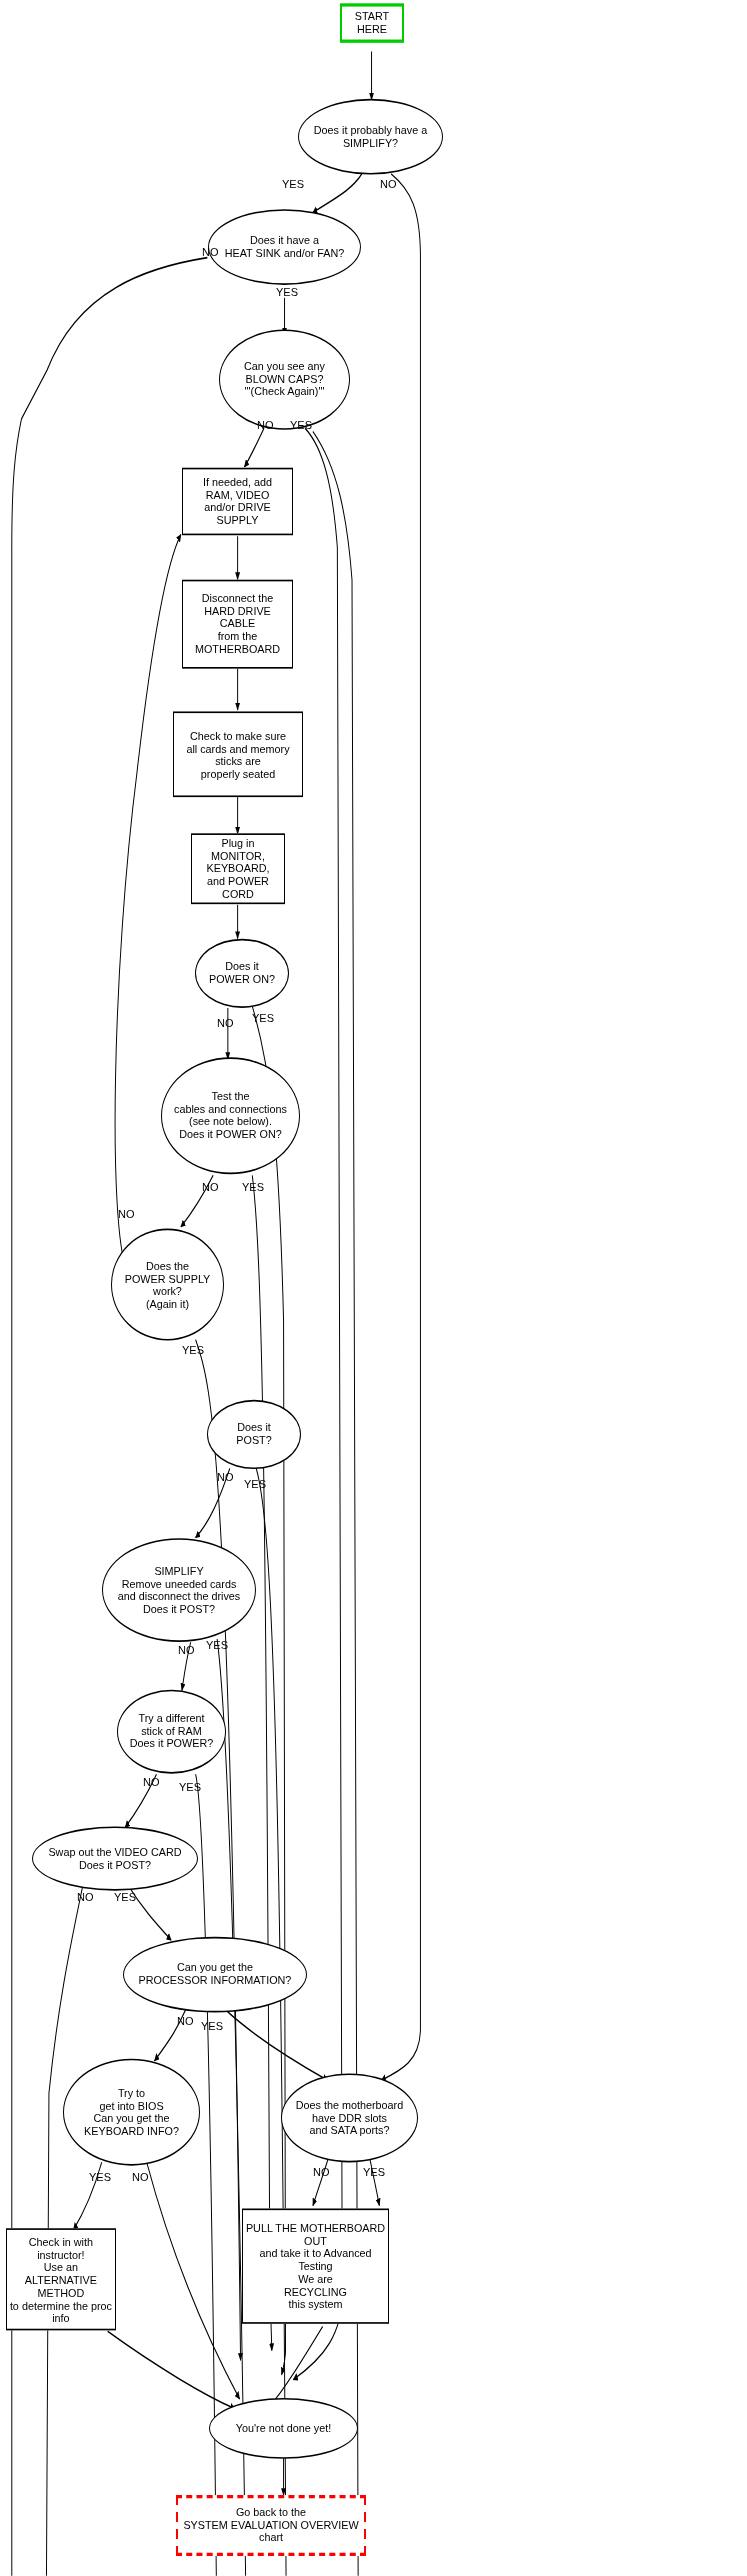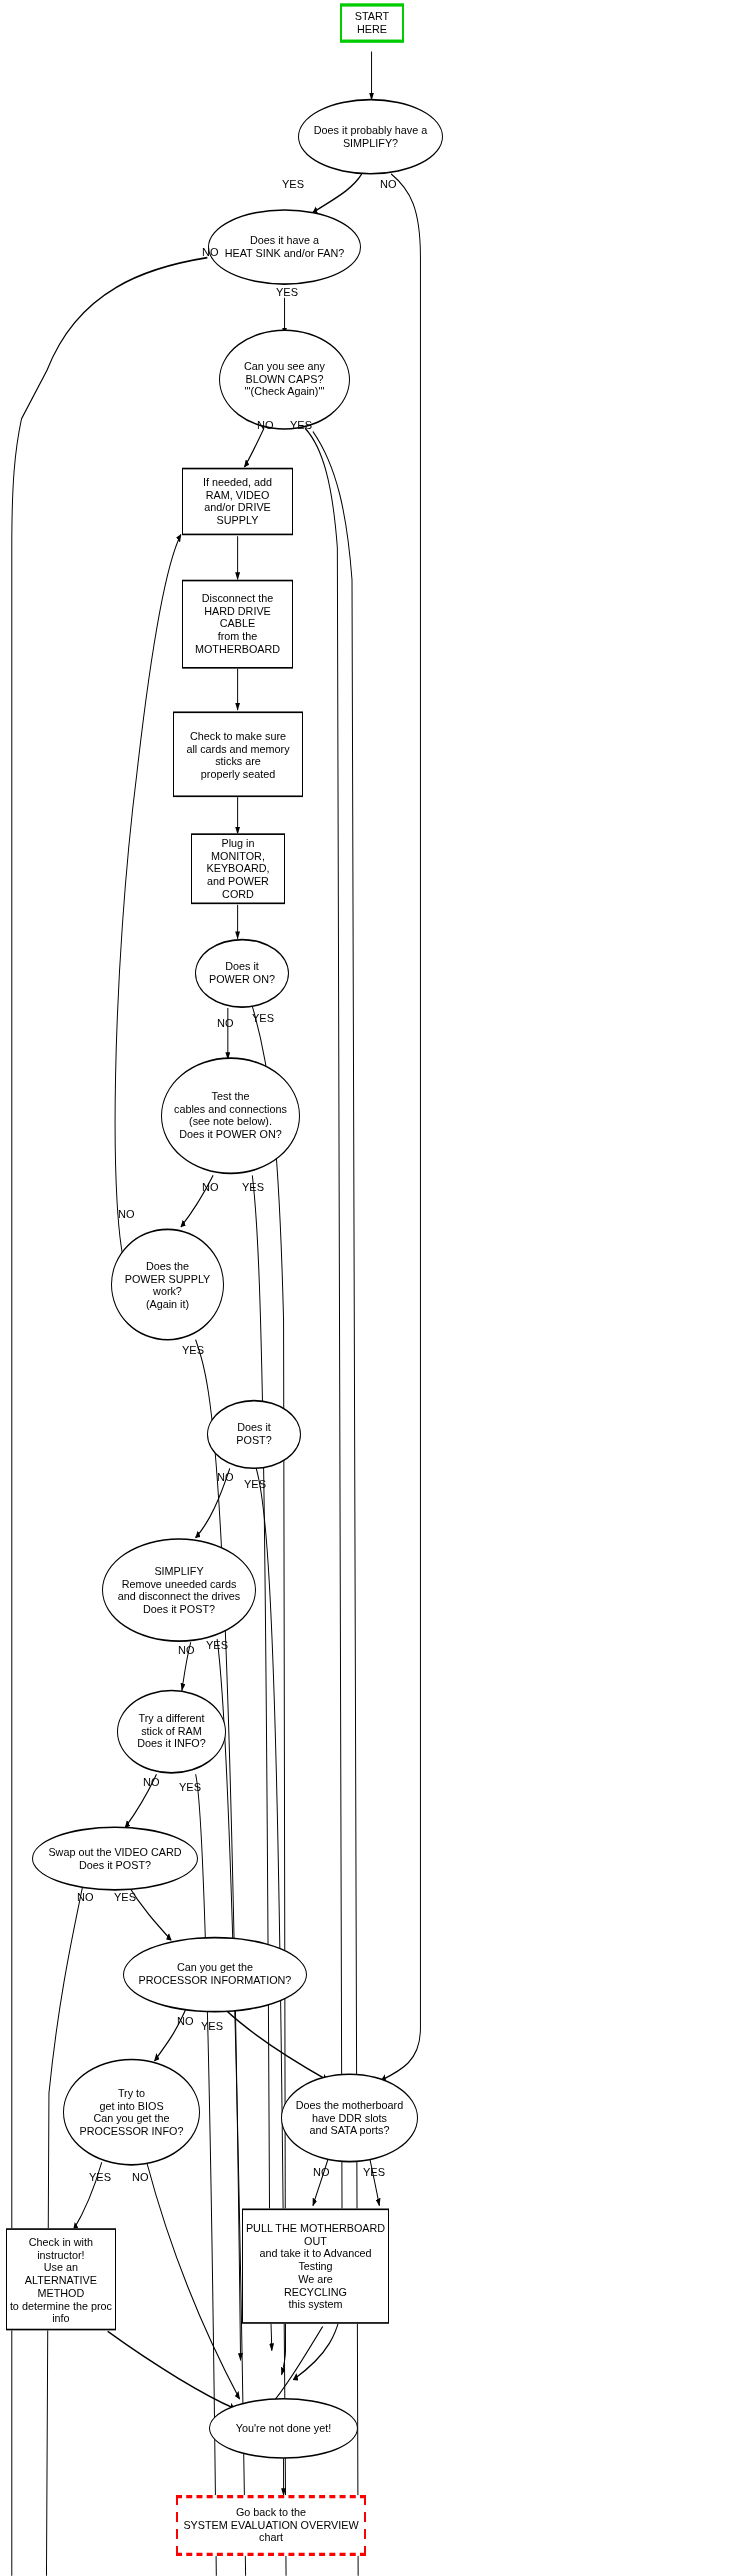--- a/index.html
+++ b/index.html
@@ -216,38 +216,38 @@
   <div class="node ellipse" style="left:102px; top:934px; width:154px; height:63px;">
     <span class="nlabel">SIMPLIFY
 Remove uneeded cards
 and disconnect the drives
 Does it POST?</span>
   </div>
 
   <div class="node ellipse" style="left:117px; top:1026px; width:109px; height:51px;">
     <span class="nlabel">Try a different
 stick of RAM
-Does it INFO?</span>
+Does it POWER?</span>
   </div>
 
   <div class="node ellipse" style="left:32px; top:1109px; width:166px; height:39px;">
     <span class="nlabel">Swap out the VIDEO CARD
 Does it POST?</span>
   </div>
 
   <div class="node ellipse" style="left:123px; top:1176px; width:184px; height:46px;">
     <span class="nlabel">Can you get the
 PROCESSOR INFORMATION?</span>
   </div>
 
   <div class="node ellipse" style="left:63px; top:1250px; width:137px; height:65px;">
     <span class="nlabel">Try to
 get into BIOS
 Can you get the
-PROCESSOR INFO?</span>
+KEYBOARD INFO?</span>
   </div>
 
   <div class="node ellipse" style="left:281px; top:1259px; width:137px; height:54px;">
     <span class="nlabel">Does the motherboard
 have DDR slots
 and SATA ports?</span>
   </div>
 
   <div class="node box" style="left:5.9px; top:1353px; width:110px; height:62px;">
     <span class="nlabel">Check in with instructor!

